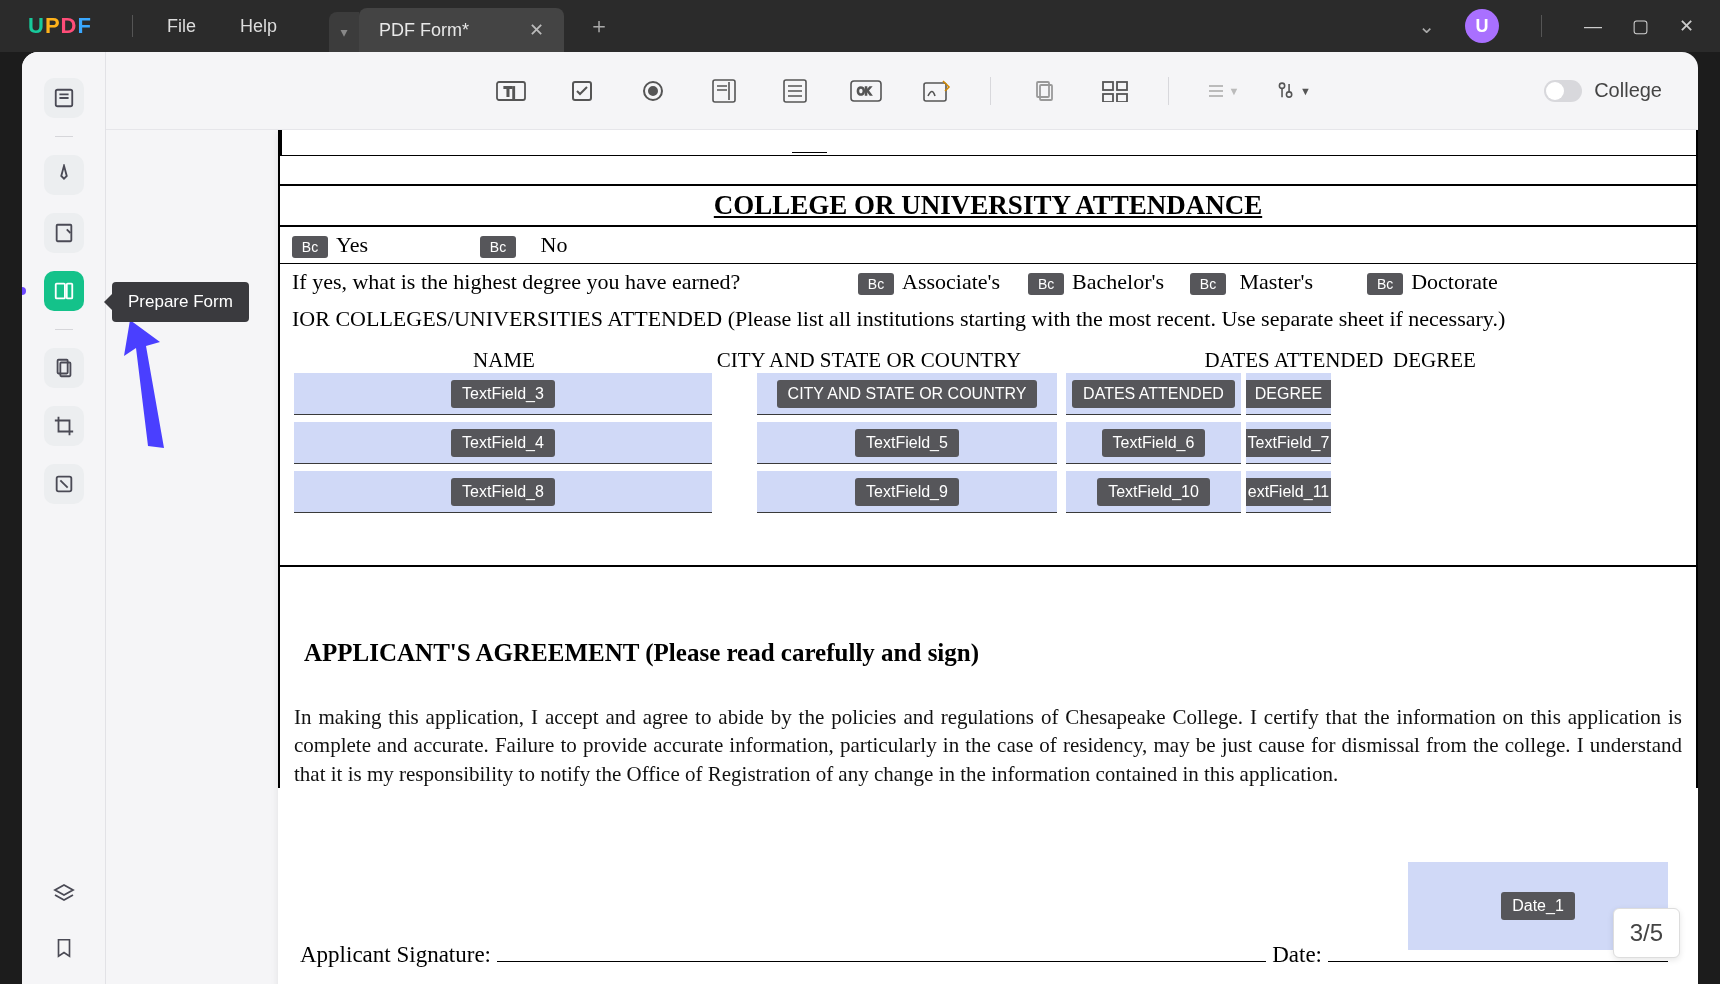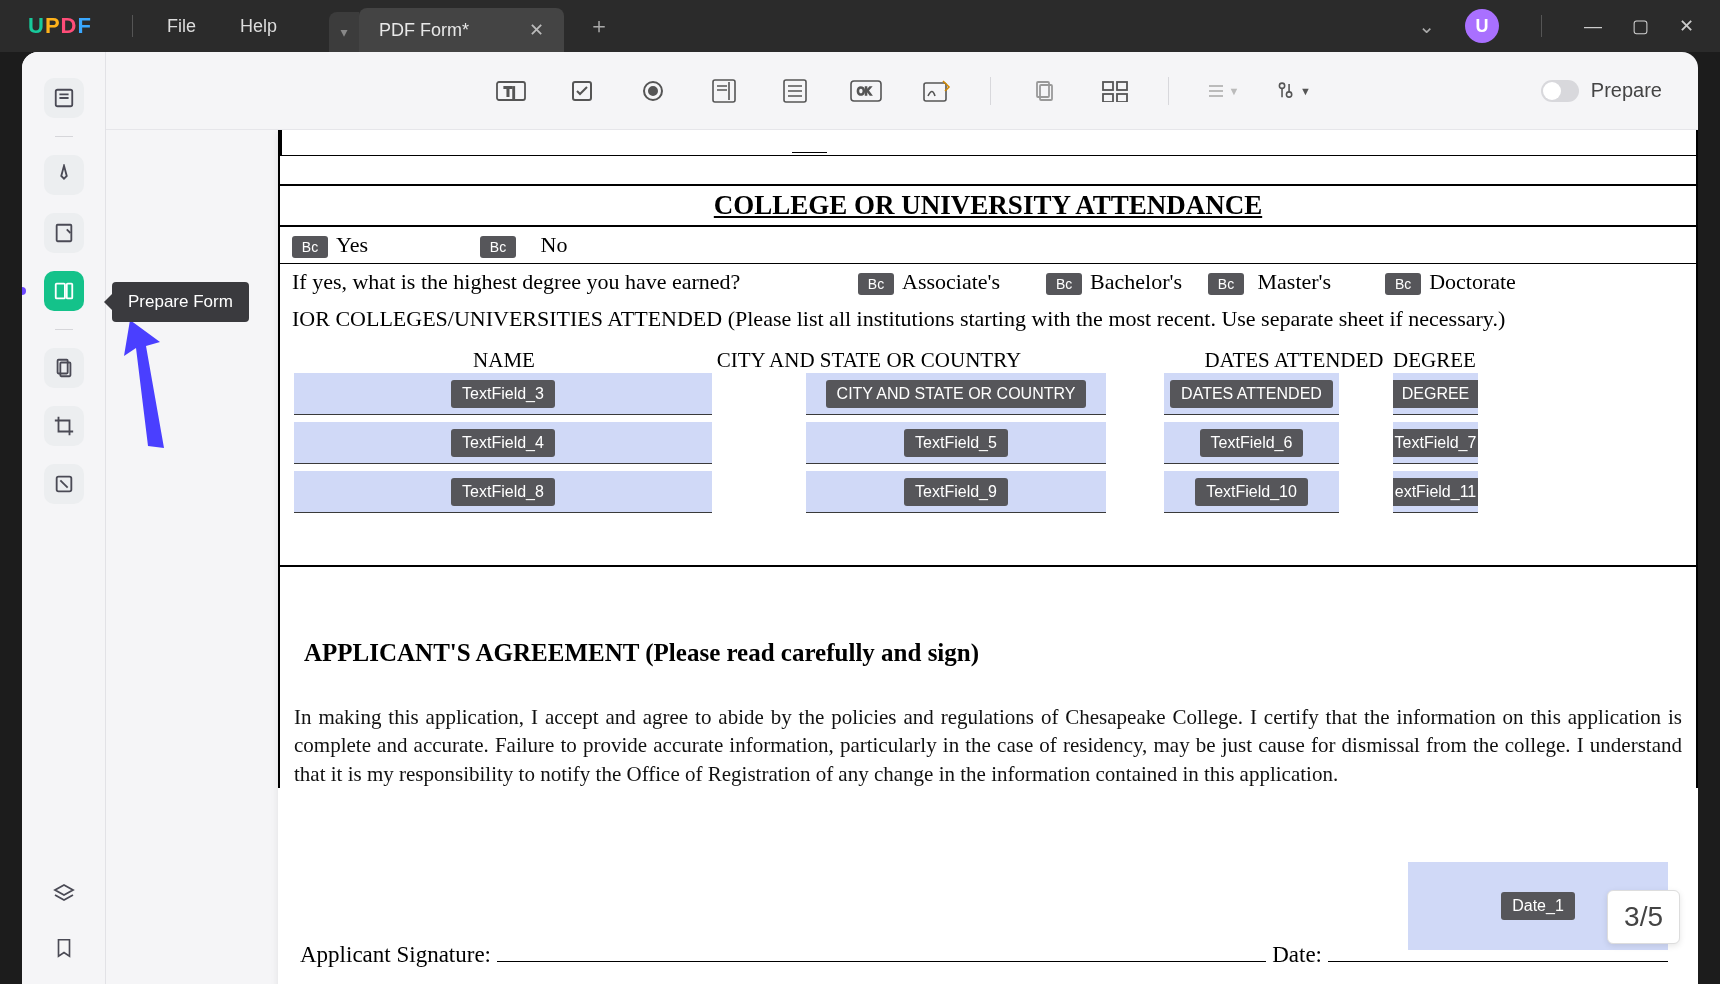--- a/index.html
+++ b/index.html
@@ -318,21 +318,21 @@
 .table-headers div { text-align: center; }
 .col-name { width: 420px; }
 .col-city { width: 310px; margin-left: 0; }
 .col-dates { width: 180px; margin-left: 180px; }
 .col-deg { width: 85px; margin-left: 8px; }
 .fields-grid {
   padding: 0 14px;
 }
 .field-row {
   display: flex;
-  gap: 94px;
+  gap: 45px;
   margin-bottom: 7px;
 }
 .form-field {
   background: #d0d9f7;
   border-bottom: 1.5px solid #3a3a3a;
   height: 42px;
   display: flex;
   align-items: center;
   justify-content: center;
   position: relative;
@@ -388,26 +388,26 @@
   font-size: 23px;
 }
 .underline-long {
   flex: 1;
   border-bottom: 1.5px solid #000;
   margin: 0 6px;
 }
 .page-indicator {
   position: absolute;
   right: 18px;
-  bottom: 40px;
+  bottom: 26px;
   background: #fff;
   border: 1px solid #ddd;
   border-radius: 6px;
   padding: 10px 16px;
-  font-size: 28px;
+  font-size: 24px;
   color: #444;
   font-family: sans-serif;
   box-shadow: 0 2px 6px rgba(0,0,0,0.1);
 }
 .top-band {
   border-left: 2px solid #000;
   border-bottom: 1px solid #000;
   height: 26px;
   position: relative;
 }
@@ -594,39 +594,39 @@
         <svg width="24" height="24" viewBox="0 0 24 24" fill="none" stroke="#555" stroke-width="1.8">
             <circle cx="8" cy="6" r="3"></circle>
             <path d="M8 9v10"></path>
             <circle cx="16" cy="16" r="3"></circle>
             <path d="M16 4v9"></path>
           </svg>
         <span style="color:#555;font-size:11px">▼</span>
       </div>
       <div class="preview-group">
         <div class="toggle"></div>
-        <span class="preview-label">Prepare</span>
+        <span class="preview-label">College</span>
       </div>
     </div>
 
     <div class="doc-viewport">
       <div class="page" style="height:920px">
         <div style="border-left:2px solid #000;border-right:2px solid #000;">
         <div class="top-band"></div>
         <div class="section-title">COLLEGE OR UNIVERSITY ATTENDANCE</div>
 
         <div class="form-line" style="border-bottom:1px solid #000">
           <span><span class="bc-box">Bc</span><span>Yes</span></span>
           <span style="margin-left:100px"><span class="bc-box">Bc</span>&nbsp;&nbsp;&nbsp;<span>No</span></span>
         </div>
 
         <div class="form-line">
           <span style="flex:0 0 554px">If yes, what is the highest degree you have earned?</span>
           <span><span class="bc-box">Bc</span><span>Associate's</span></span>
-          <span style="margin-left:34px"><span class="bc-box">Bc</span><span>Bachelor's</span></span>
+          <span style="margin-left:16px"><span class="bc-box">Bc</span><span>Bachelor's</span></span>
           <span style="margin-left:14px"><span class="bc-box">Bc</span>&nbsp;<span>Master's</span></span>
           <span style="margin-left:42px"><span class="bc-box">Bc</span><span>Doctorate</span></span>
         </div>
 
         <div class="prior-text">IOR COLLEGES/UNIVERSITIES ATTENDED (Please list all institutions starting with the most recent. Use separate sheet if necessary.)</div>
 
         <div class="table-headers">
           <div class="col-name">NAME</div>
           <div class="col-city">CITY AND STATE OR COUNTRY</div>
           <div class="col-dates">DATES ATTENDED</div>

